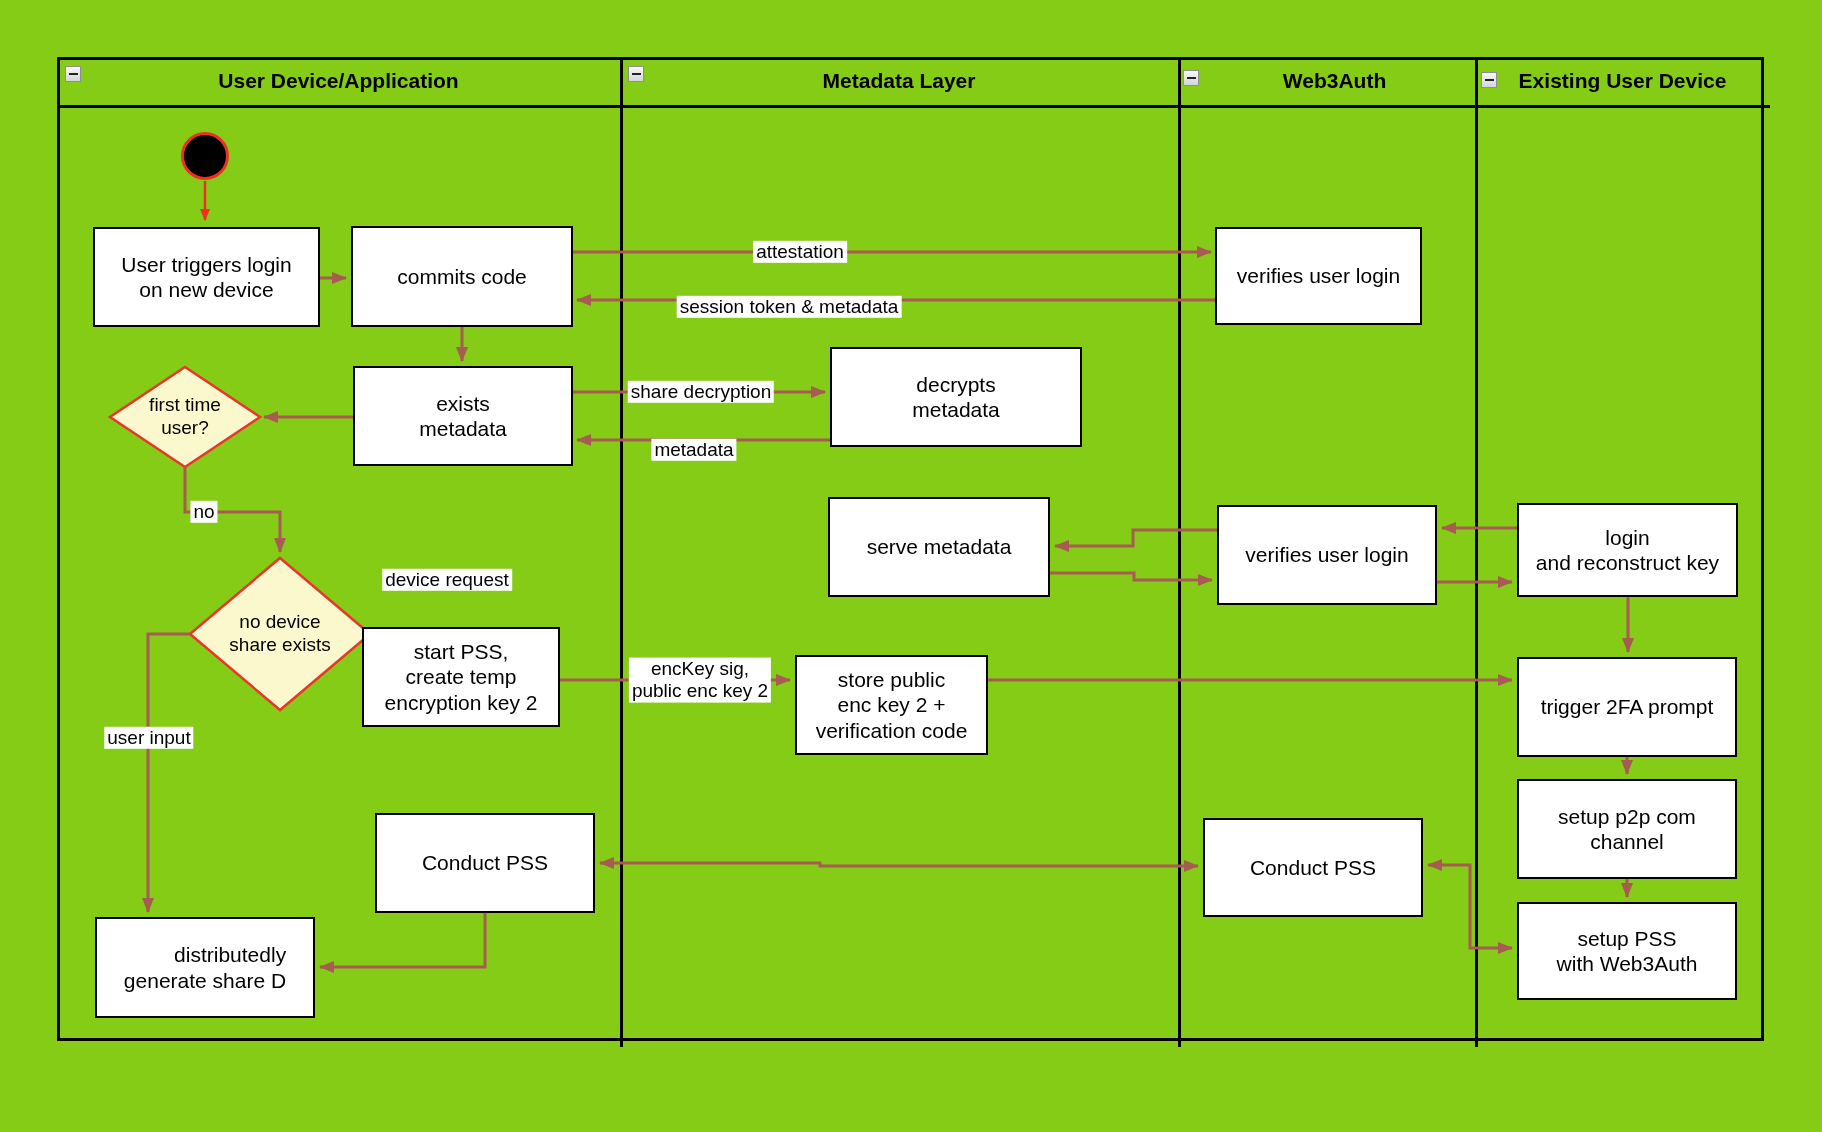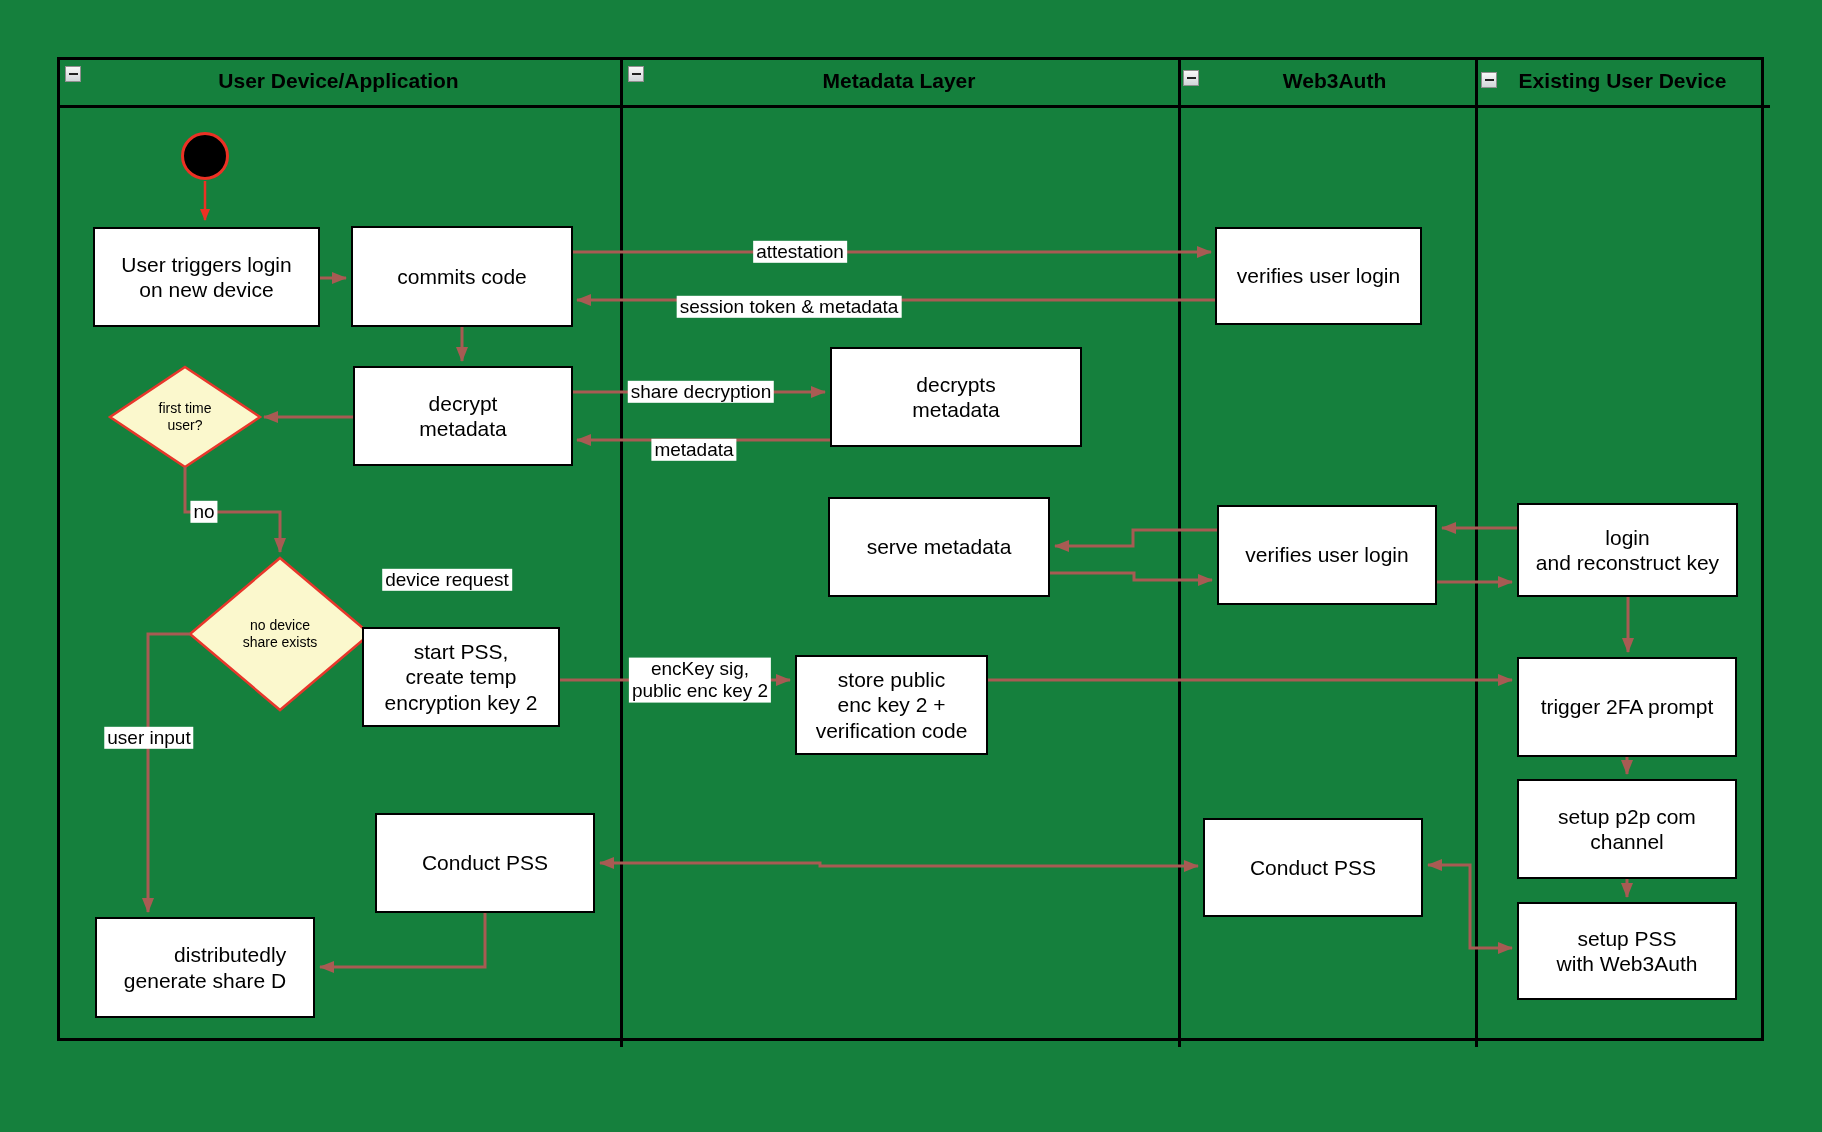--- a/index.html
+++ b/index.html
@@ -1,18 +1,18 @@
 <!DOCTYPE html>
 <html><head>
 <meta charset="utf-8">
 <style>
   html,body{margin:0;padding:0;background:#ffffff;}
   body{width:1822px;height:1132px;overflow:hidden;
        font-family:"Liberation Sans","DejaVu Sans",sans-serif;}
-  #canvas{position:relative;width:1822px;height:1132px;background:#15803d;}
+  #canvas{position:relative;width:1822px;height:1132px;background:#84cc16;}
 
   
   .pool-border{position:absolute;left:57px;top:57px;width:1707px;height:984px;
                border:3px solid #000;box-sizing:border-box;background:transparent;}
   .lane-sep{position:absolute;top:57px;width:3px;height:990px;background:#000;}
   .header-sep{position:absolute;left:57px;top:105px;width:1713px;height:3px;background:#000;}
 
   .lane-title{position:absolute;top:57px;height:48px;display:flex;align-items:center;
               justify-content:center;font-weight:bold;font-size:21px;color:#000;}
 
@@ -21,21 +21,21 @@
                 display:flex;align-items:center;justify-content:center;}
   .collapse-btn .bar{width:9px;height:2px;background:#222;}
 
   
   .node{position:absolute;box-sizing:border-box;border:2.5px solid #000;background:#fff;
         display:flex;align-items:center;justify-content:center;text-align:center;
         font-size:21px;line-height:1.2;color:#000;white-space:pre-line;}
 
   
   .diamond-label{position:absolute;transform:translate(-50%,-50%);text-align:center;
-                 font-size:14px;line-height:1.2;color:#000;white-space:pre-line;}
+                 font-size:19px;line-height:1.2;color:#000;white-space:pre-line;}
 
   
   .start-node{position:absolute;width:42px;height:42px;border-radius:50%;
               background:#000;border:3px solid #ec3124;box-sizing:content-box;}
 
   
   .edge-label{position:absolute;transform:translate(-50%,-50%);background:#fff;
               padding:0 3px;font-size:19px;line-height:1.18;color:#000;
               text-align:center;white-space:pre-line;}
 
@@ -132,21 +132,21 @@
     <path class="wire" d="M1627,757 V774" marker-end="url(#ah)"></path>
 
     <path class="wire" d="M1627,879 V897" marker-end="url(#ah)"></path>
   </svg>
 
   <div class="start-node" style="left:181px;top:132px;"></div>
 
   <div class="node" style="left:93px;top:227px;width:227px;height:100px;">User triggers login
 on new device</div>
   <div class="node" style="left:351px;top:226px;width:222px;height:101px;">commits code</div>
-  <div class="node" style="left:353px;top:366px;width:220px;height:100px;">decrypt
+  <div class="node" style="left:353px;top:366px;width:220px;height:100px;">exists
 metadata</div>
   <div class="node" style="left:362px;top:627px;width:198px;height:100px;">start PSS,
 create temp
 encryption key 2</div>
   <div class="node" style="left:375px;top:813px;width:220px;height:100px;">Conduct PSS</div>
   <div class="node" style="left:95px;top:917px;width:220px;height:101px;text-align:right;">distributedly
 generate share D</div>
 
   <div class="node" style="left:830px;top:347px;width:252px;height:100px;">decrypts
 metadata</div>

